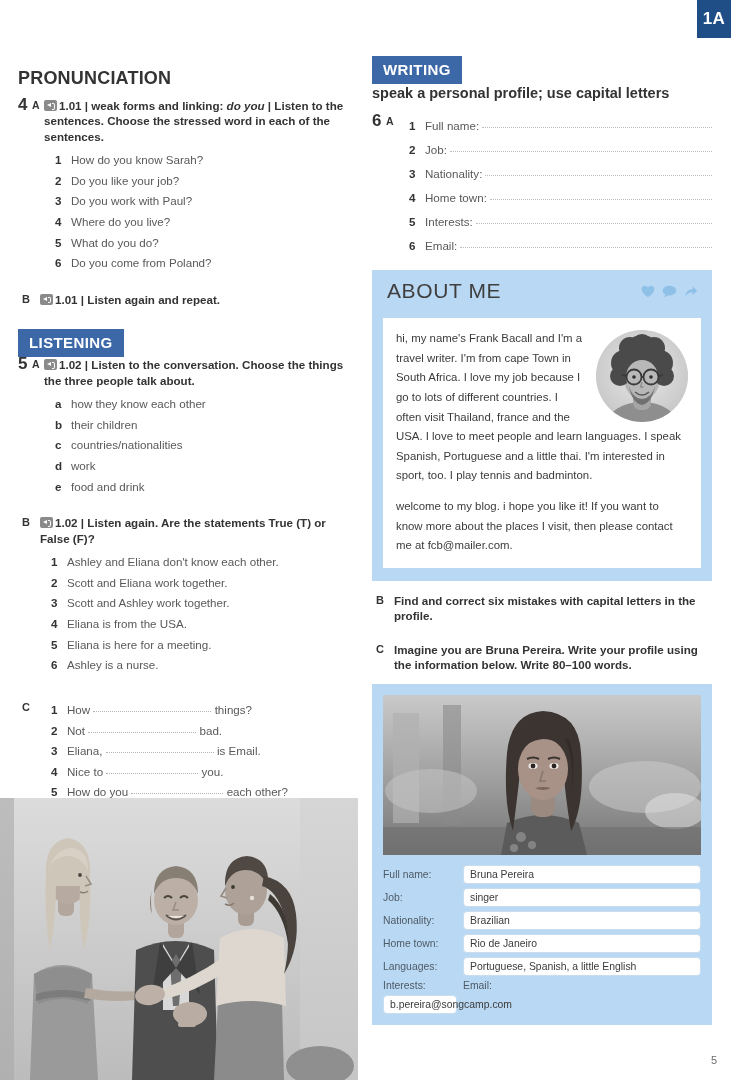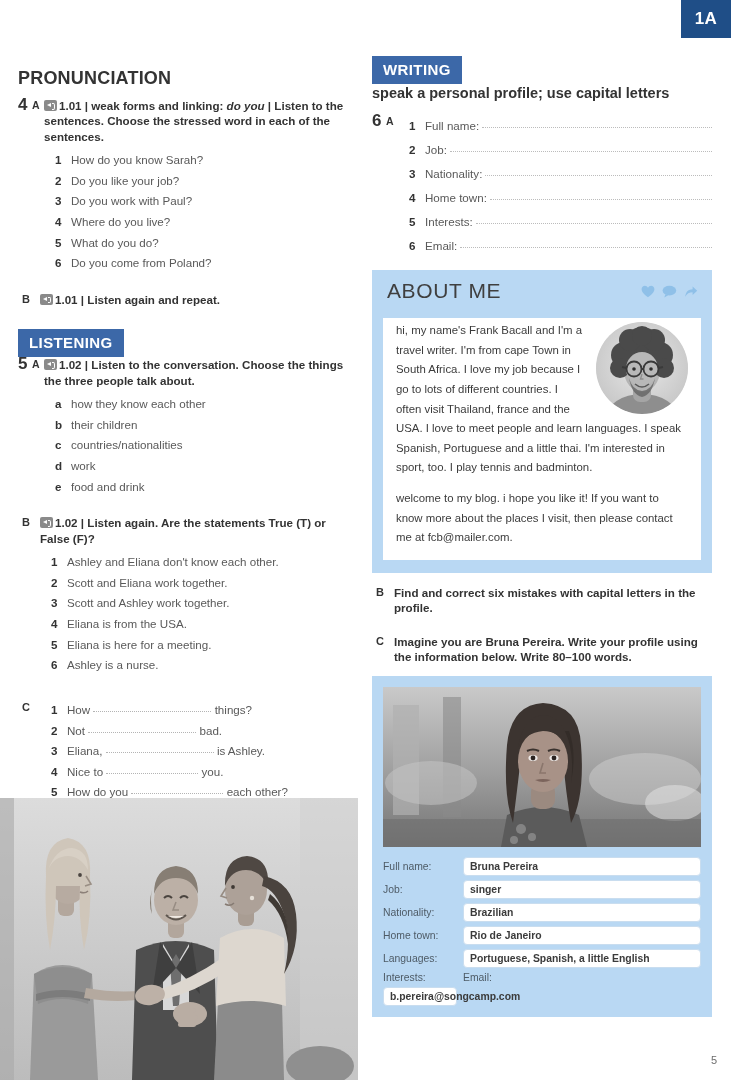--- a/index.html
+++ b/index.html
@@ -10,21 +10,21 @@
     background: #ffffff;
     font-family: "Liberation Sans", sans-serif;
     position: relative;
     overflow: hidden;
   }
 
   
   .unit-tab {
     position: absolute;
     top: 0; right: 0;
-    width: 50px; height: 38px;
+    width: 34px; height: 38px;
     background: #1f4e87;
     color: #ffffff;
     font-size: 17px;
     font-weight: bold;
     display: flex;
     align-items: center;
     justify-content: center;
     letter-spacing: 0.3px;
   }
 
@@ -210,21 +210,21 @@
     font-size: 21px;
     font-weight: normal;
     color: #3f3f3f;
     letter-spacing: 0.6px;
   }
   .blog-icons { display: flex; gap: 7px; align-items: center; }
   .blog-icons svg { display: block; }
 
   .blog-card {
     background: #ffffff;
-    padding: 3px 13px 12px 13px;
+    padding: 11px 13px 12px 13px;
     position: relative;
   }
   .blog-text {
     font-size: 11.4px;
     color: #3b3b3b;
     line-height: 1.72;
   }
   .blog-text p + p { margin-top: 11px; }
 
   .avatar {
@@ -263,21 +263,20 @@
     color: #4e5b66;
   }
   .info-value {
     background: #ffffff;
     border: 1px solid #c9ddef;
     border-radius: 4px;
     font-size: 10.4px;
     color: #3b3b3b;
     padding: 3px 6px;
     min-height: 17px;
-    font-weight: bold;
   }
 
   
   .photo-handshake {
     position: absolute;
     left: 0; bottom: 0;
     width: 358px; height: 282px;
     overflow: hidden;
     background: #a8a8a8;
   }
@@ -370,21 +369,21 @@
     </ul>
   </div>
 
   <div class="spacer-8"></div>
 
   <div class="exercise sub">
     <span class="ex-letter solo">C</span>
     <ul class="item-list" id="gap-list">
         <li><span class="marker">1</span><span>How </span><span class="gapline" style="width: 118px;"></span><span> things?</span></li>
         <li><span class="marker">2</span><span>Not </span><span class="gapline" style="width: 108px;"></span><span> bad.</span></li>
-        <li><span class="marker">3</span><span>Eliana, </span><span class="gapline" style="width: 108px;"></span><span> is Ashley.</span></li>
+        <li><span class="marker">3</span><span>Eliana, </span><span class="gapline" style="width: 108px;"></span><span> is Email.</span></li>
         <li><span class="marker">4</span><span>Nice to </span><span class="gapline" style="width: 92px;"></span><span> you.</span></li>
         <li><span class="marker">5</span><span>How do you </span><span class="gapline" style="width: 92px;"></span><span> each other?</span></li>
         <li><span class="marker">6</span><span>Are you </span><span class="gapline" style="width: 106px;"></span><span> the USA?</span></li>
         <li><span class="marker">7</span><span class="gapline" style="width: 104px;"></span><span> you live here?</span></li>
         <li><span class="marker">8</span><span>What do you </span><span class="gapline" style="width: 96px;"></span><span>, Ashley?</span></li>
       </ul>
   </div>
 </div>
 
 <div class="col-right">

